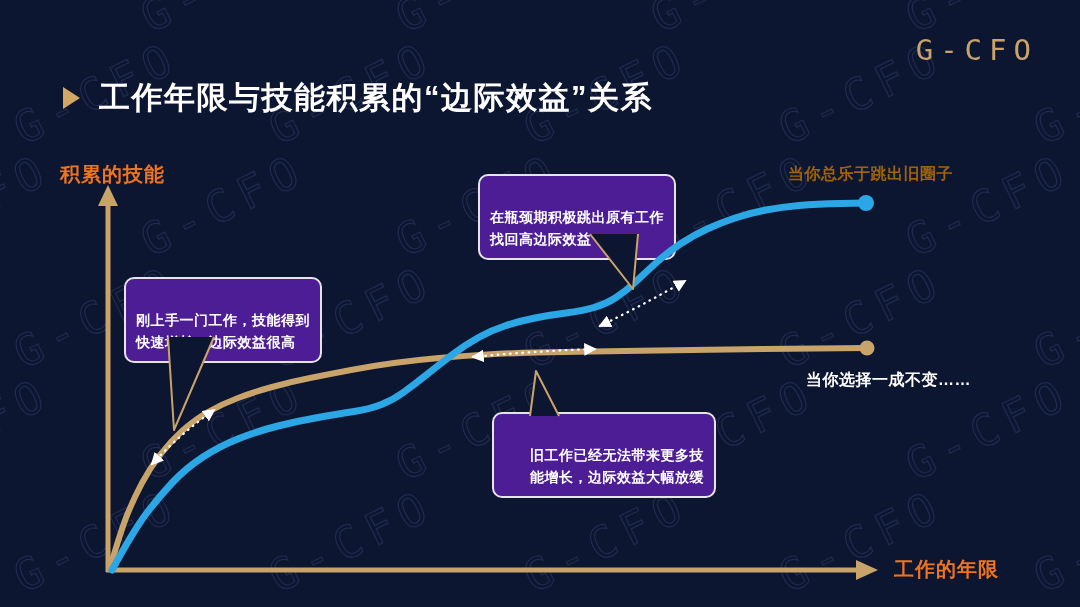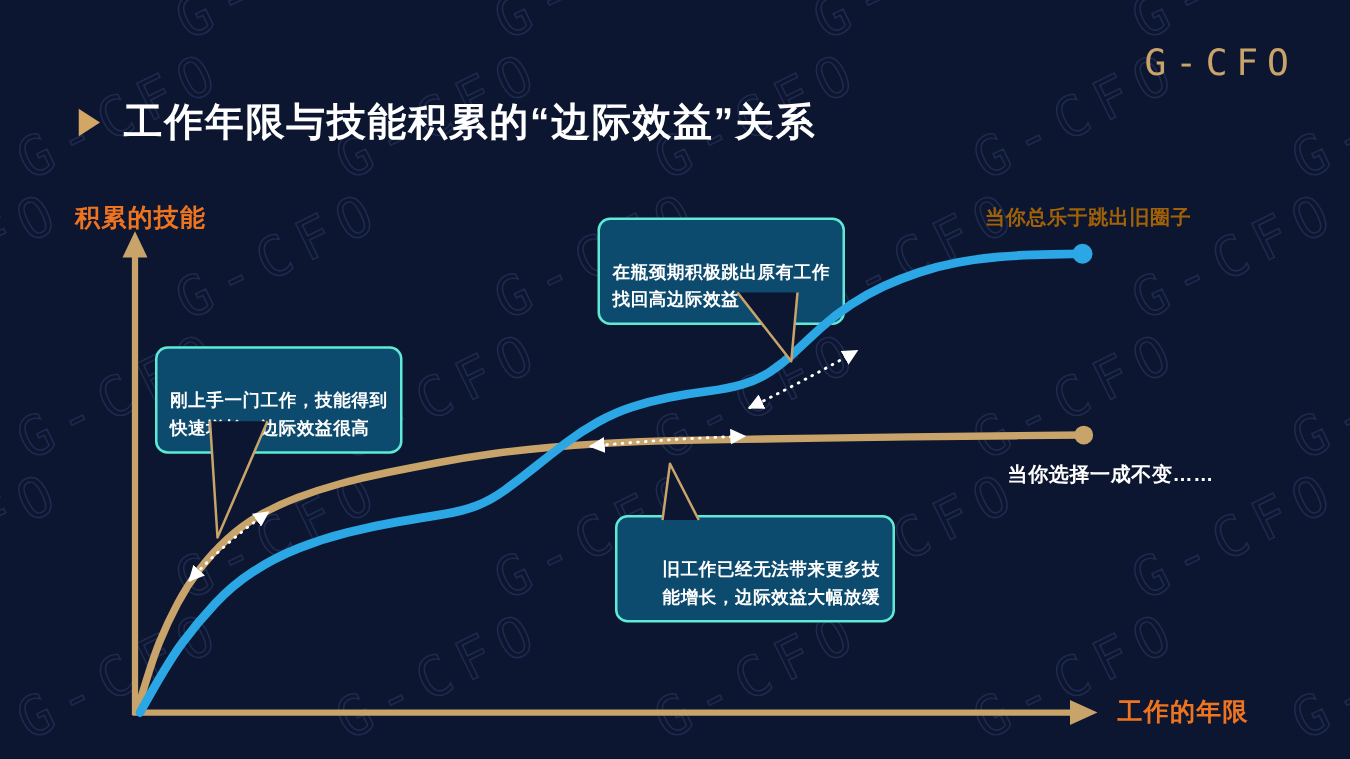--- a/index.html
+++ b/index.html
@@ -36,21 +36,21 @@
   .axis-label{position:absolute;z-index:2;font-size:20px;font-weight:700;color:#ee7420;letter-spacing:1px;text-align:right;}
   .y-axis-label{left:60px;top:161px;}
   .x-axis-label{left:894px;top:556px;}
   
   .curve-label{position:absolute;z-index:2;font-size:16px;font-weight:700;letter-spacing:0.5px;}
   .blue-curve-label{left:788px;top:164px;color:#a16207;}
   .tan-curve-label{left:806px;top:370px;color:#ffffff;}
   
   .callout{
     position:absolute;z-index:2;
-    background:#0c4a6e;border:2px solid #5eead4;border-radius:10px;
+    background:#4c1d95;border:2px solid #e5e5e5;border-radius:10px;
     padding:8px 10px;color:#ffffff;font-size:14px;font-weight:700;
     line-height:22px;white-space:pre-line;letter-spacing:0.5px;
   }
   .callout-fast-growth{left:124px;top:277px;}
   .callout-jump-out{left:478px;top:174px;}
   .callout-old-job{left:492px;top:412px;padding-left:36px;}
   
   .chart-svg{position:absolute;left:0;top:0;z-index:3;pointer-events:none;}
 </style>
 </head>

